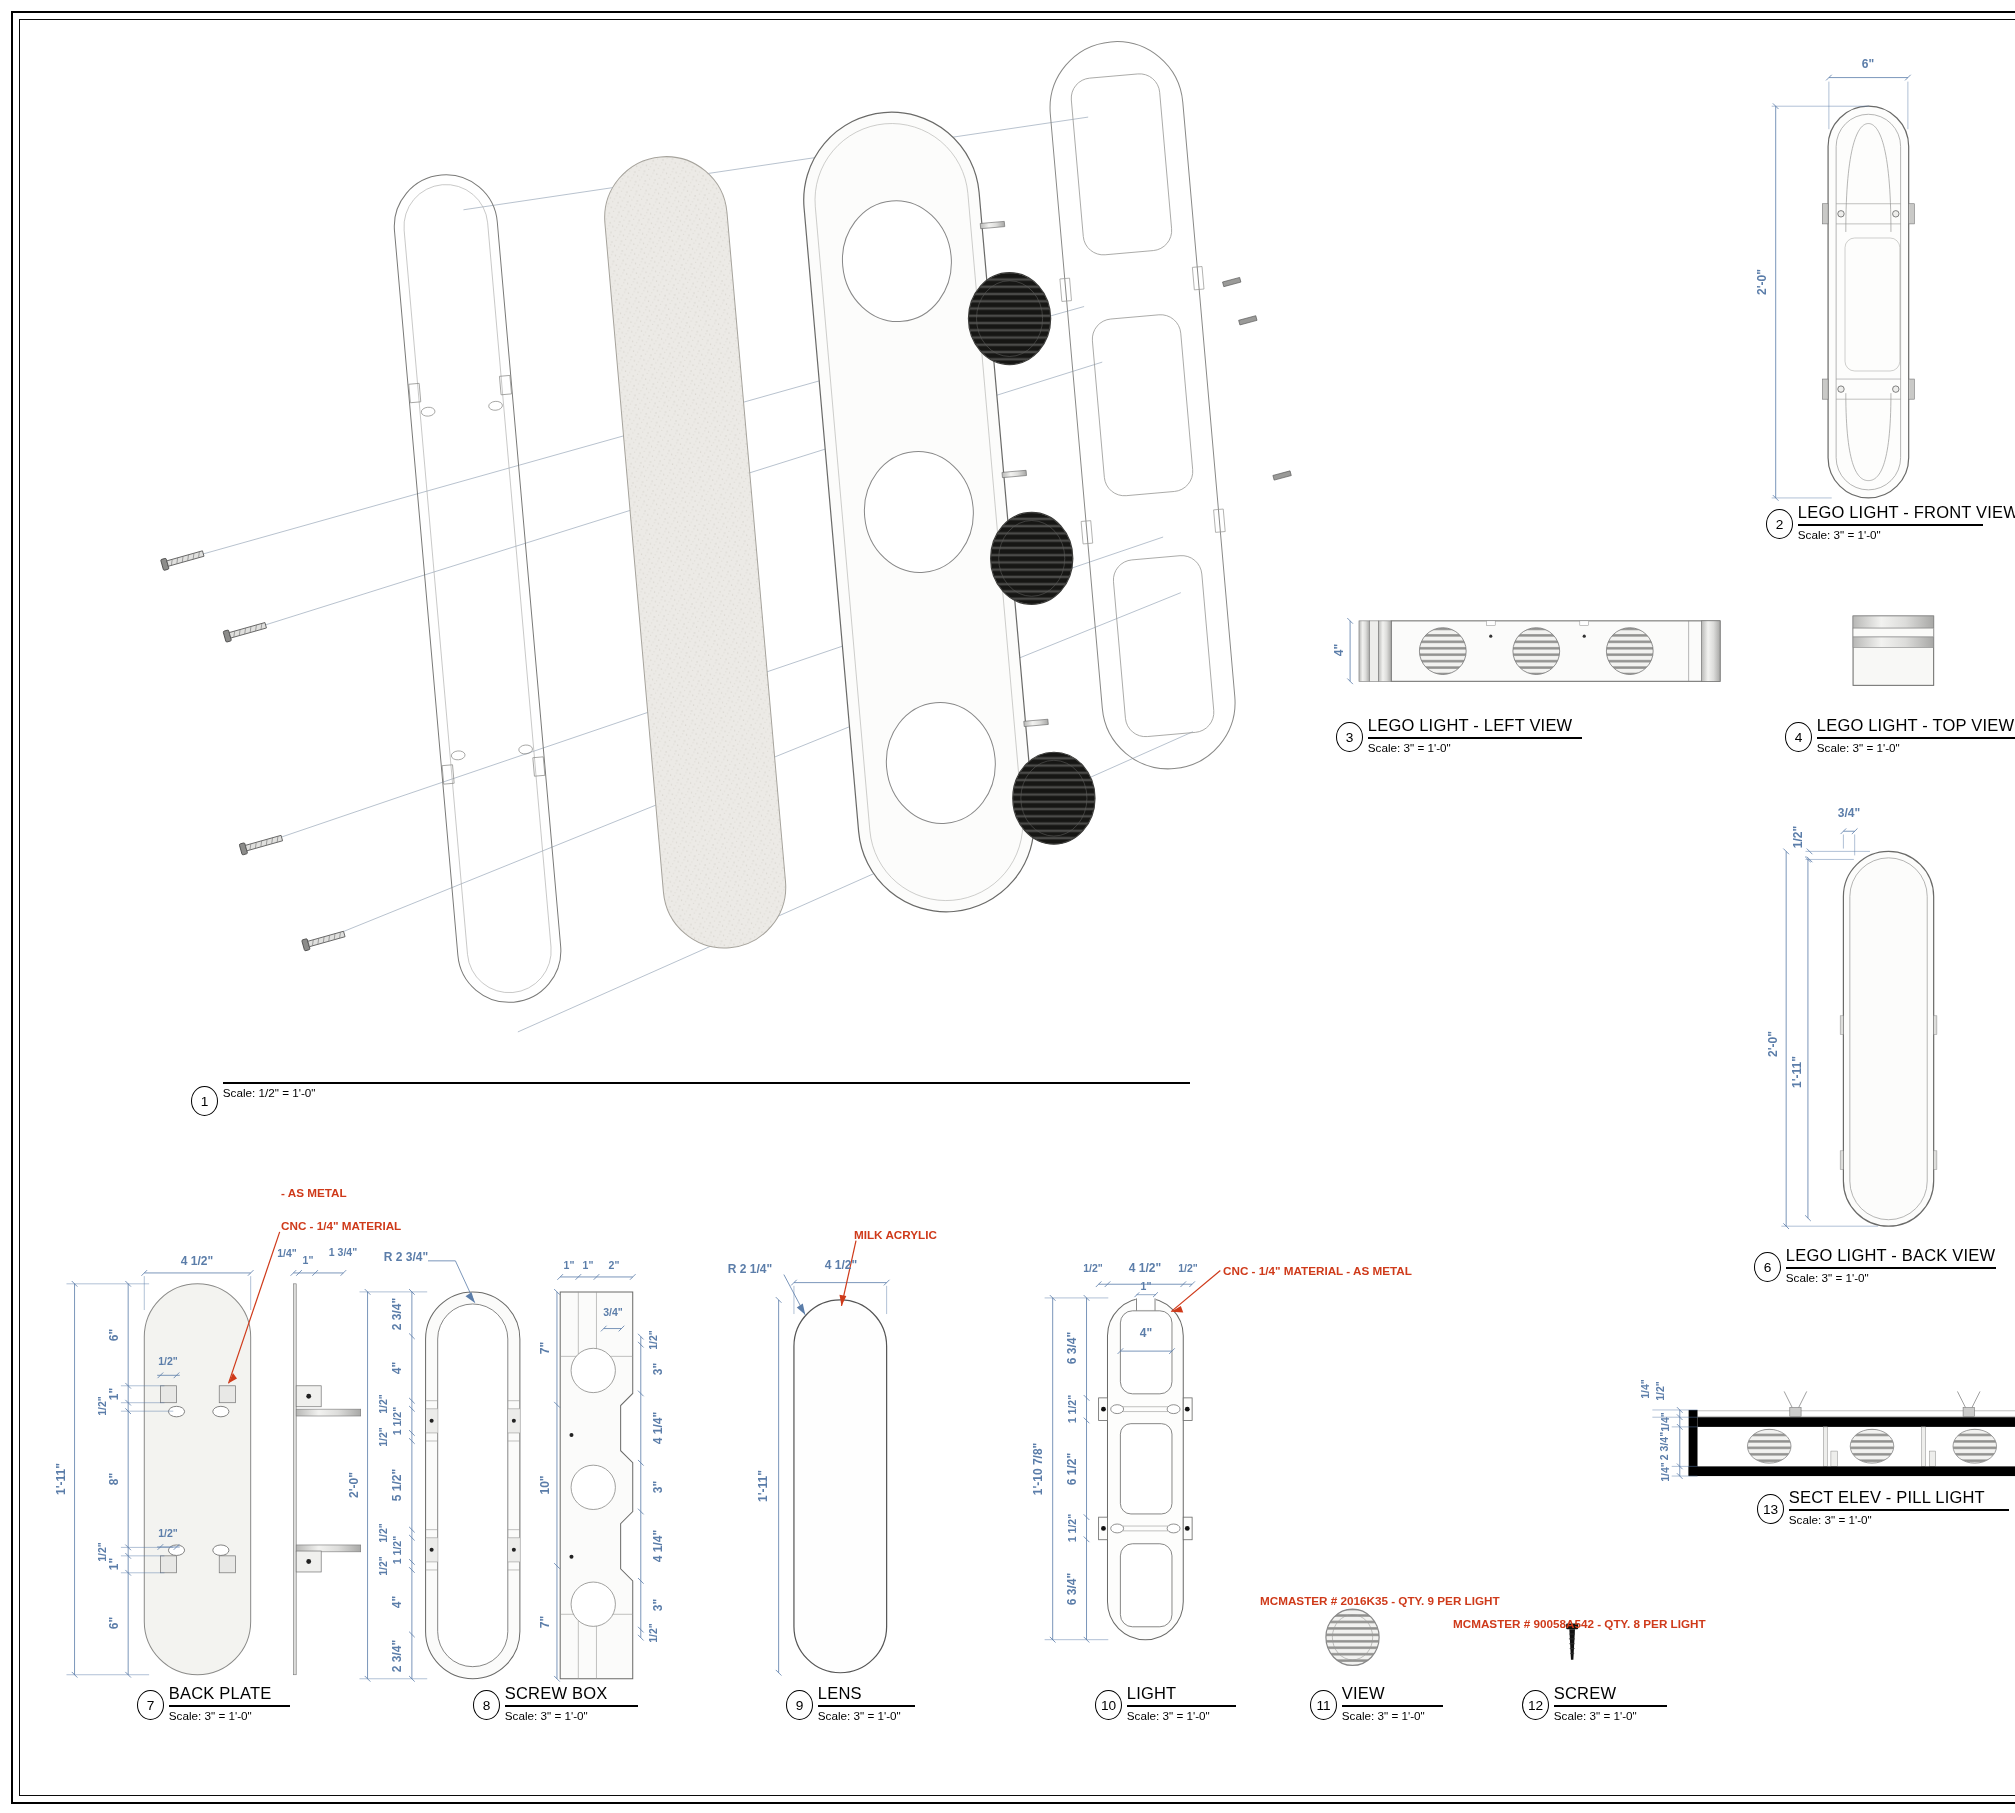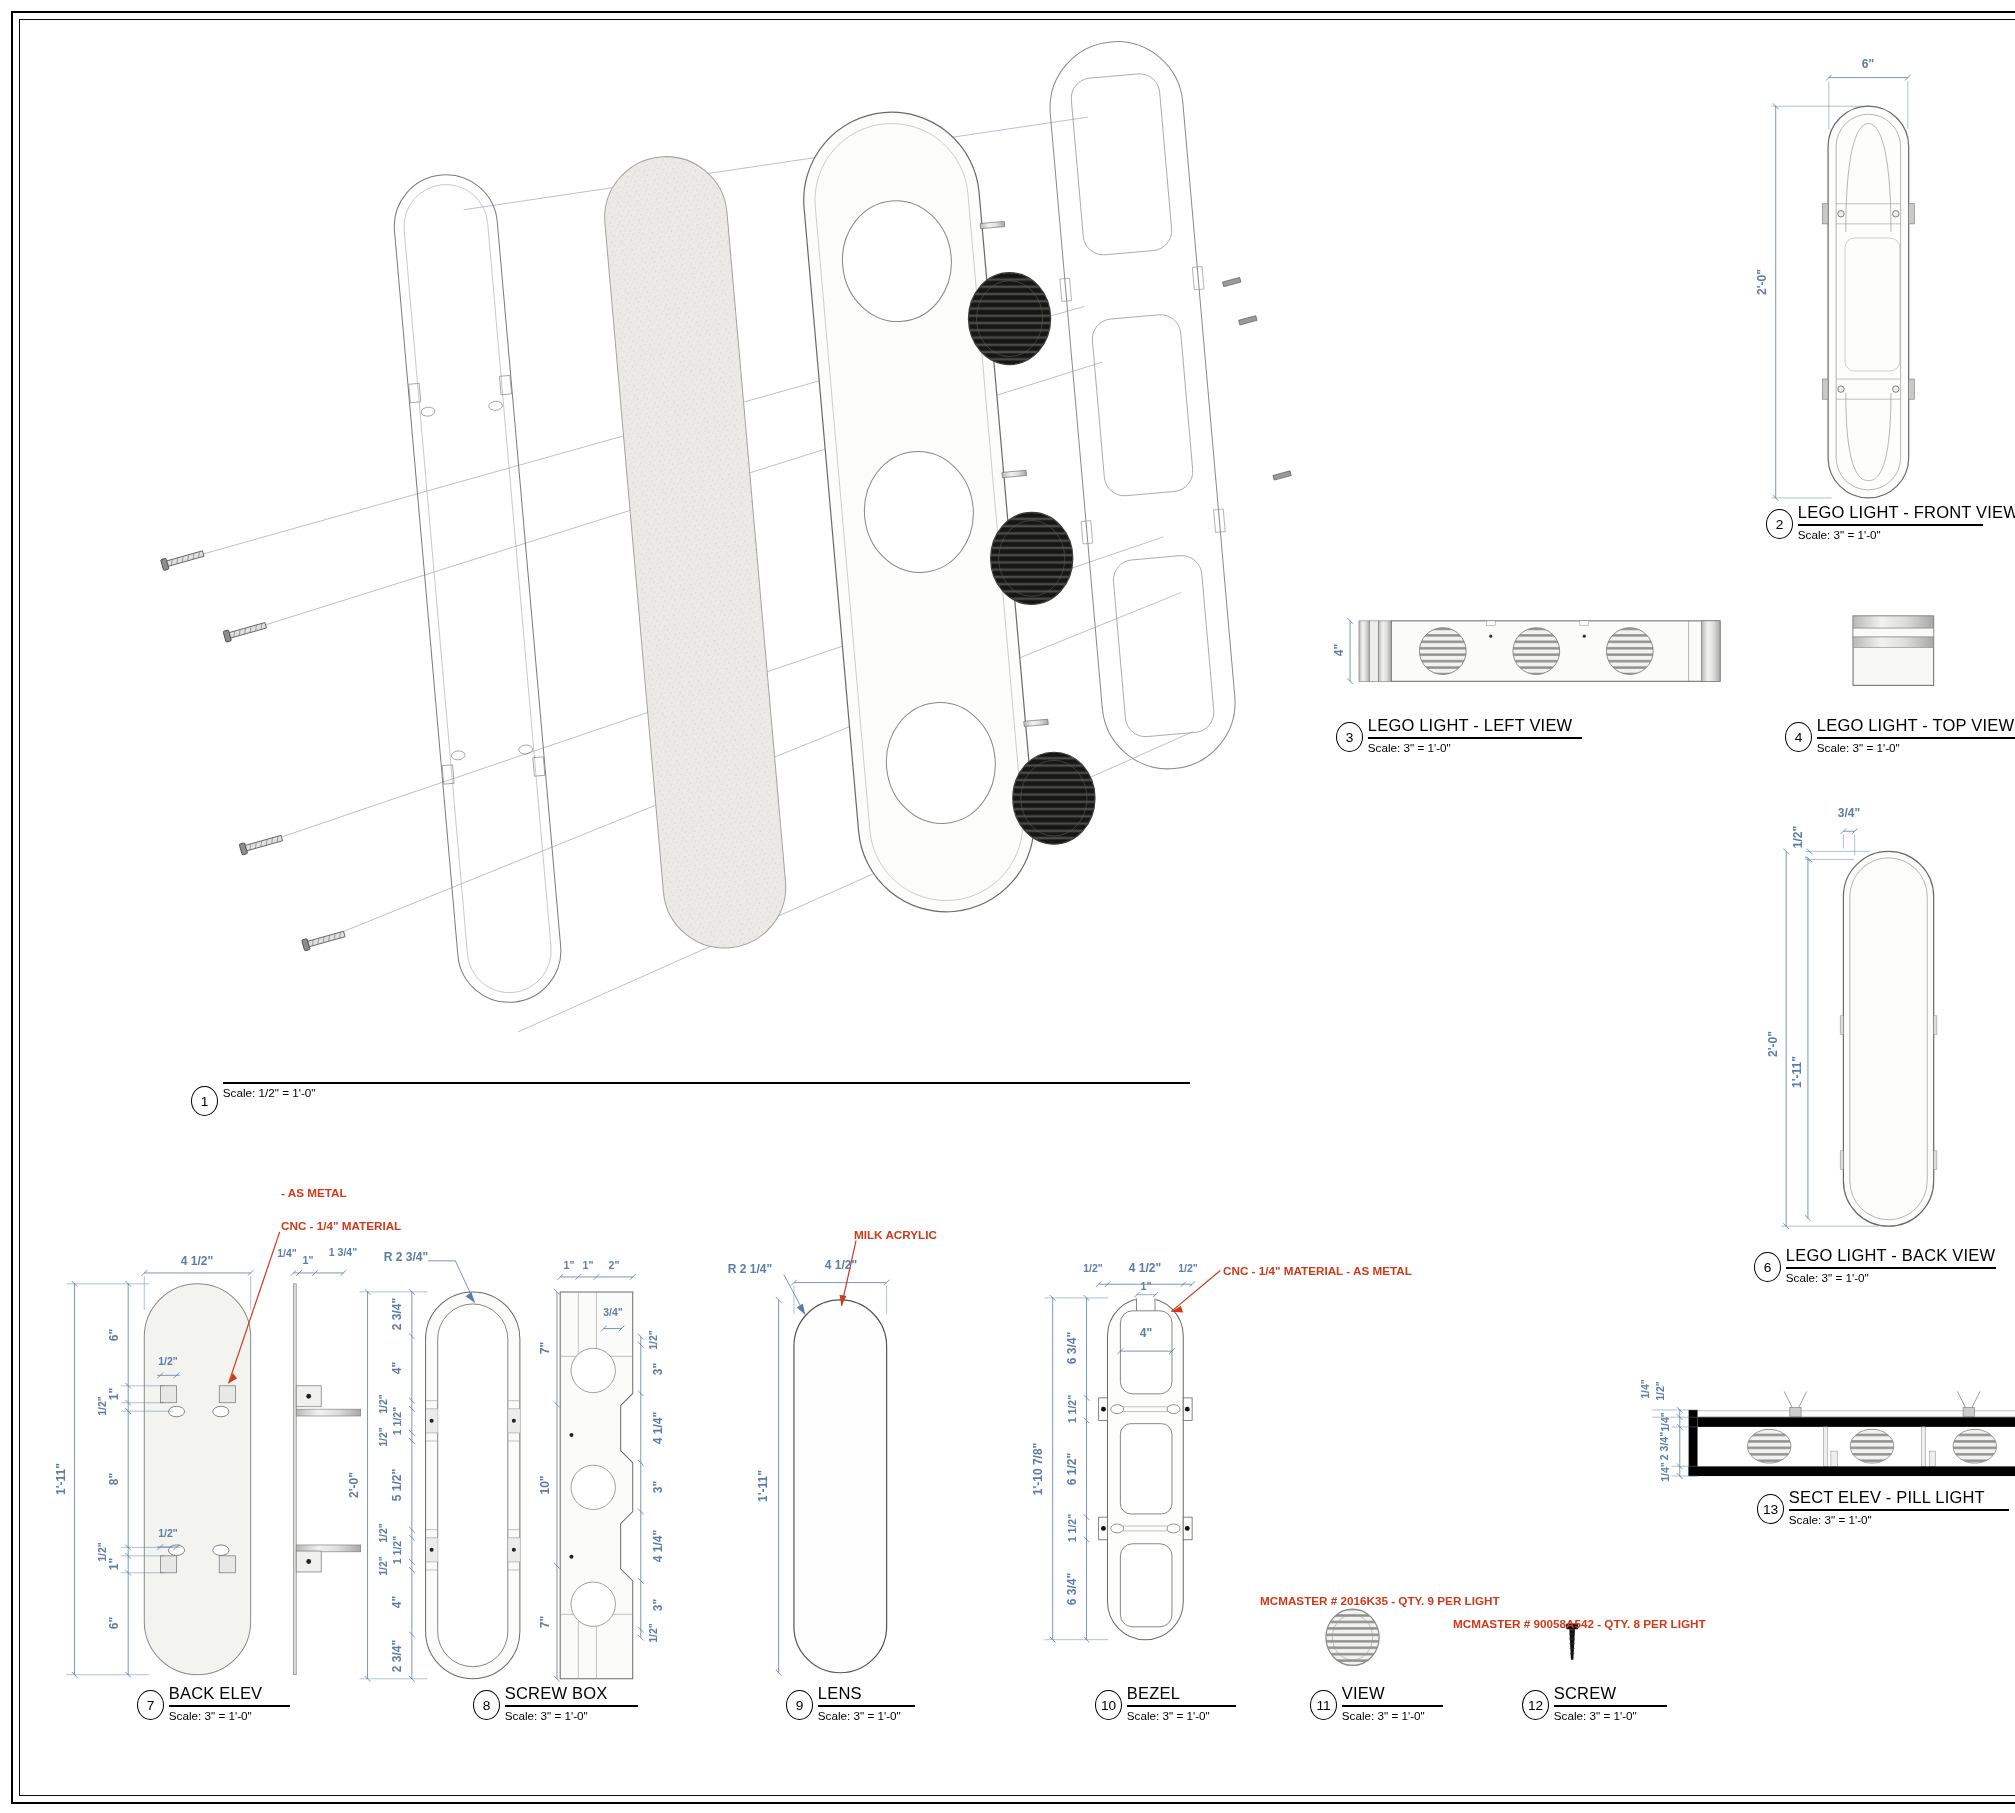--- a/index.html
+++ b/index.html
@@ -640,21 +640,21 @@
     <div class="co-circle">6</div>
     <div class="co-body">
         <div class="co-title">LEGO LIGHT - BACK VIEW</div>
       <div class="co-line" style="width:210px"></div>
       <div class="co-scale">Scale: 3" = 1'-0"</div>
       </div>
   </div>
   <div class="callout" style="left:137px;top:1690px">
     <div class="co-circle">7</div>
     <div class="co-body">
-        <div class="co-title">BACK ELEV</div>
+        <div class="co-title">BACK PLATE</div>
       <div class="co-line" style="width:121px"></div>
       <div class="co-scale">Scale: 3" = 1'-0"</div>
       </div>
   </div>
   <div class="callout" style="left:473px;top:1690px">
     <div class="co-circle">8</div>
     <div class="co-body">
         <div class="co-title">SCREW BOX</div>
       <div class="co-line" style="width:133px"></div>
       <div class="co-scale">Scale: 3" = 1'-0"</div>
@@ -664,21 +664,21 @@
     <div class="co-circle">9</div>
     <div class="co-body">
         <div class="co-title">LENS</div>
       <div class="co-line" style="width:97px"></div>
       <div class="co-scale">Scale: 3" = 1'-0"</div>
       </div>
   </div>
   <div class="callout" style="left:1095px;top:1690px">
     <div class="co-circle">10</div>
     <div class="co-body">
-        <div class="co-title">BEZEL</div>
+        <div class="co-title">LIGHT</div>
       <div class="co-line" style="width:109px"></div>
       <div class="co-scale">Scale: 3" = 1'-0"</div>
       </div>
   </div>
   <div class="callout" style="left:1310px;top:1690px">
     <div class="co-circle">11</div>
     <div class="co-body">
         <div class="co-title">VIEW</div>
       <div class="co-line" style="width:101px"></div>
       <div class="co-scale">Scale: 3" = 1'-0"</div>

